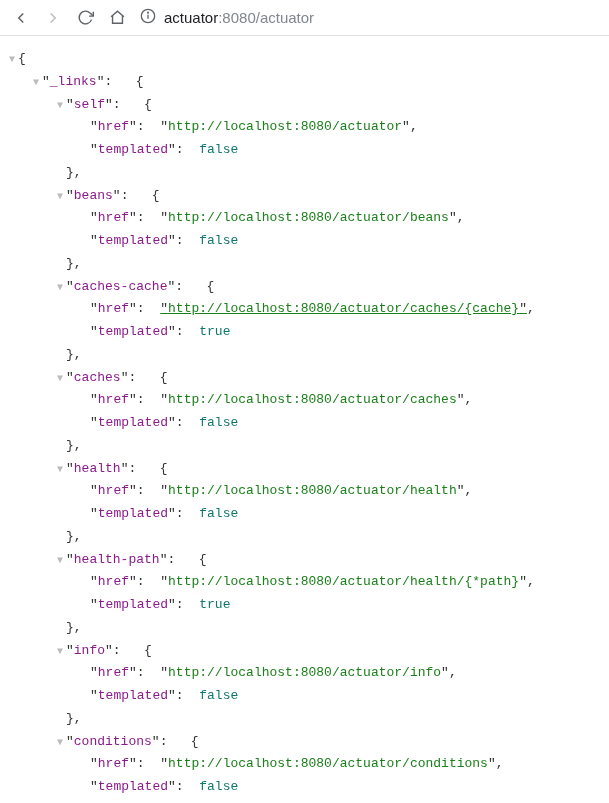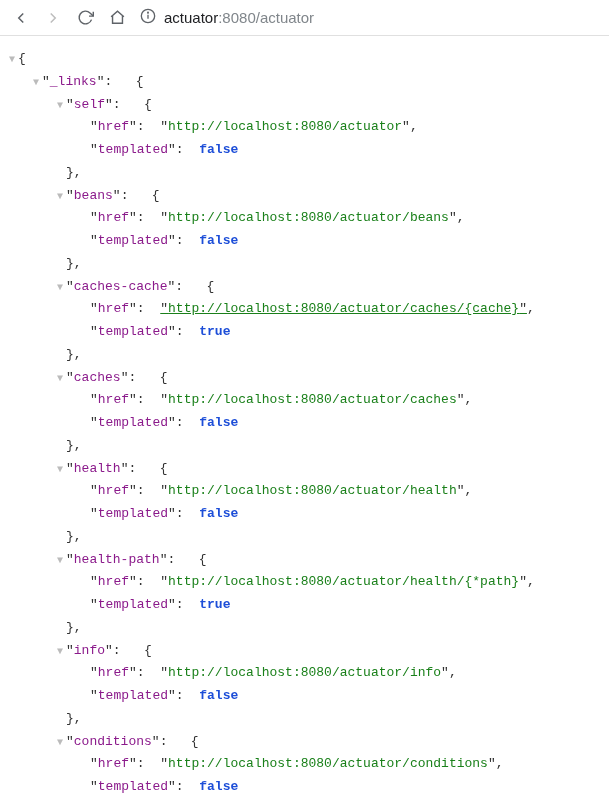--- a/index.html
+++ b/index.html
@@ -54,21 +54,21 @@
     justify-content: center;
     color: #bbb;
     font-size: 10px;
     cursor: pointer;
     user-select: none;
   }
   .indent { display: inline-block; }
   .key { color: #8b1a8b; }
   .str { color: #1a801a; }
   .str.link { text-decoration: underline; cursor: pointer; }
-  .bool { color: #1d4ed8; font-weight: bold; }
+  .bool { color: #0f766e; font-weight: normal; }
   .punct { color: #333; }
   .q { color: #333; }
 </style>
 </head>
 <body>
 
 <div class="toolbar">
   <span class="nav-icon">
     <svg width="18" height="18" viewBox="0 0 24 24" fill="none" stroke="currentColor" stroke-width="2">
         <polyline points="15 18 9 12 15 6"></polyline>

